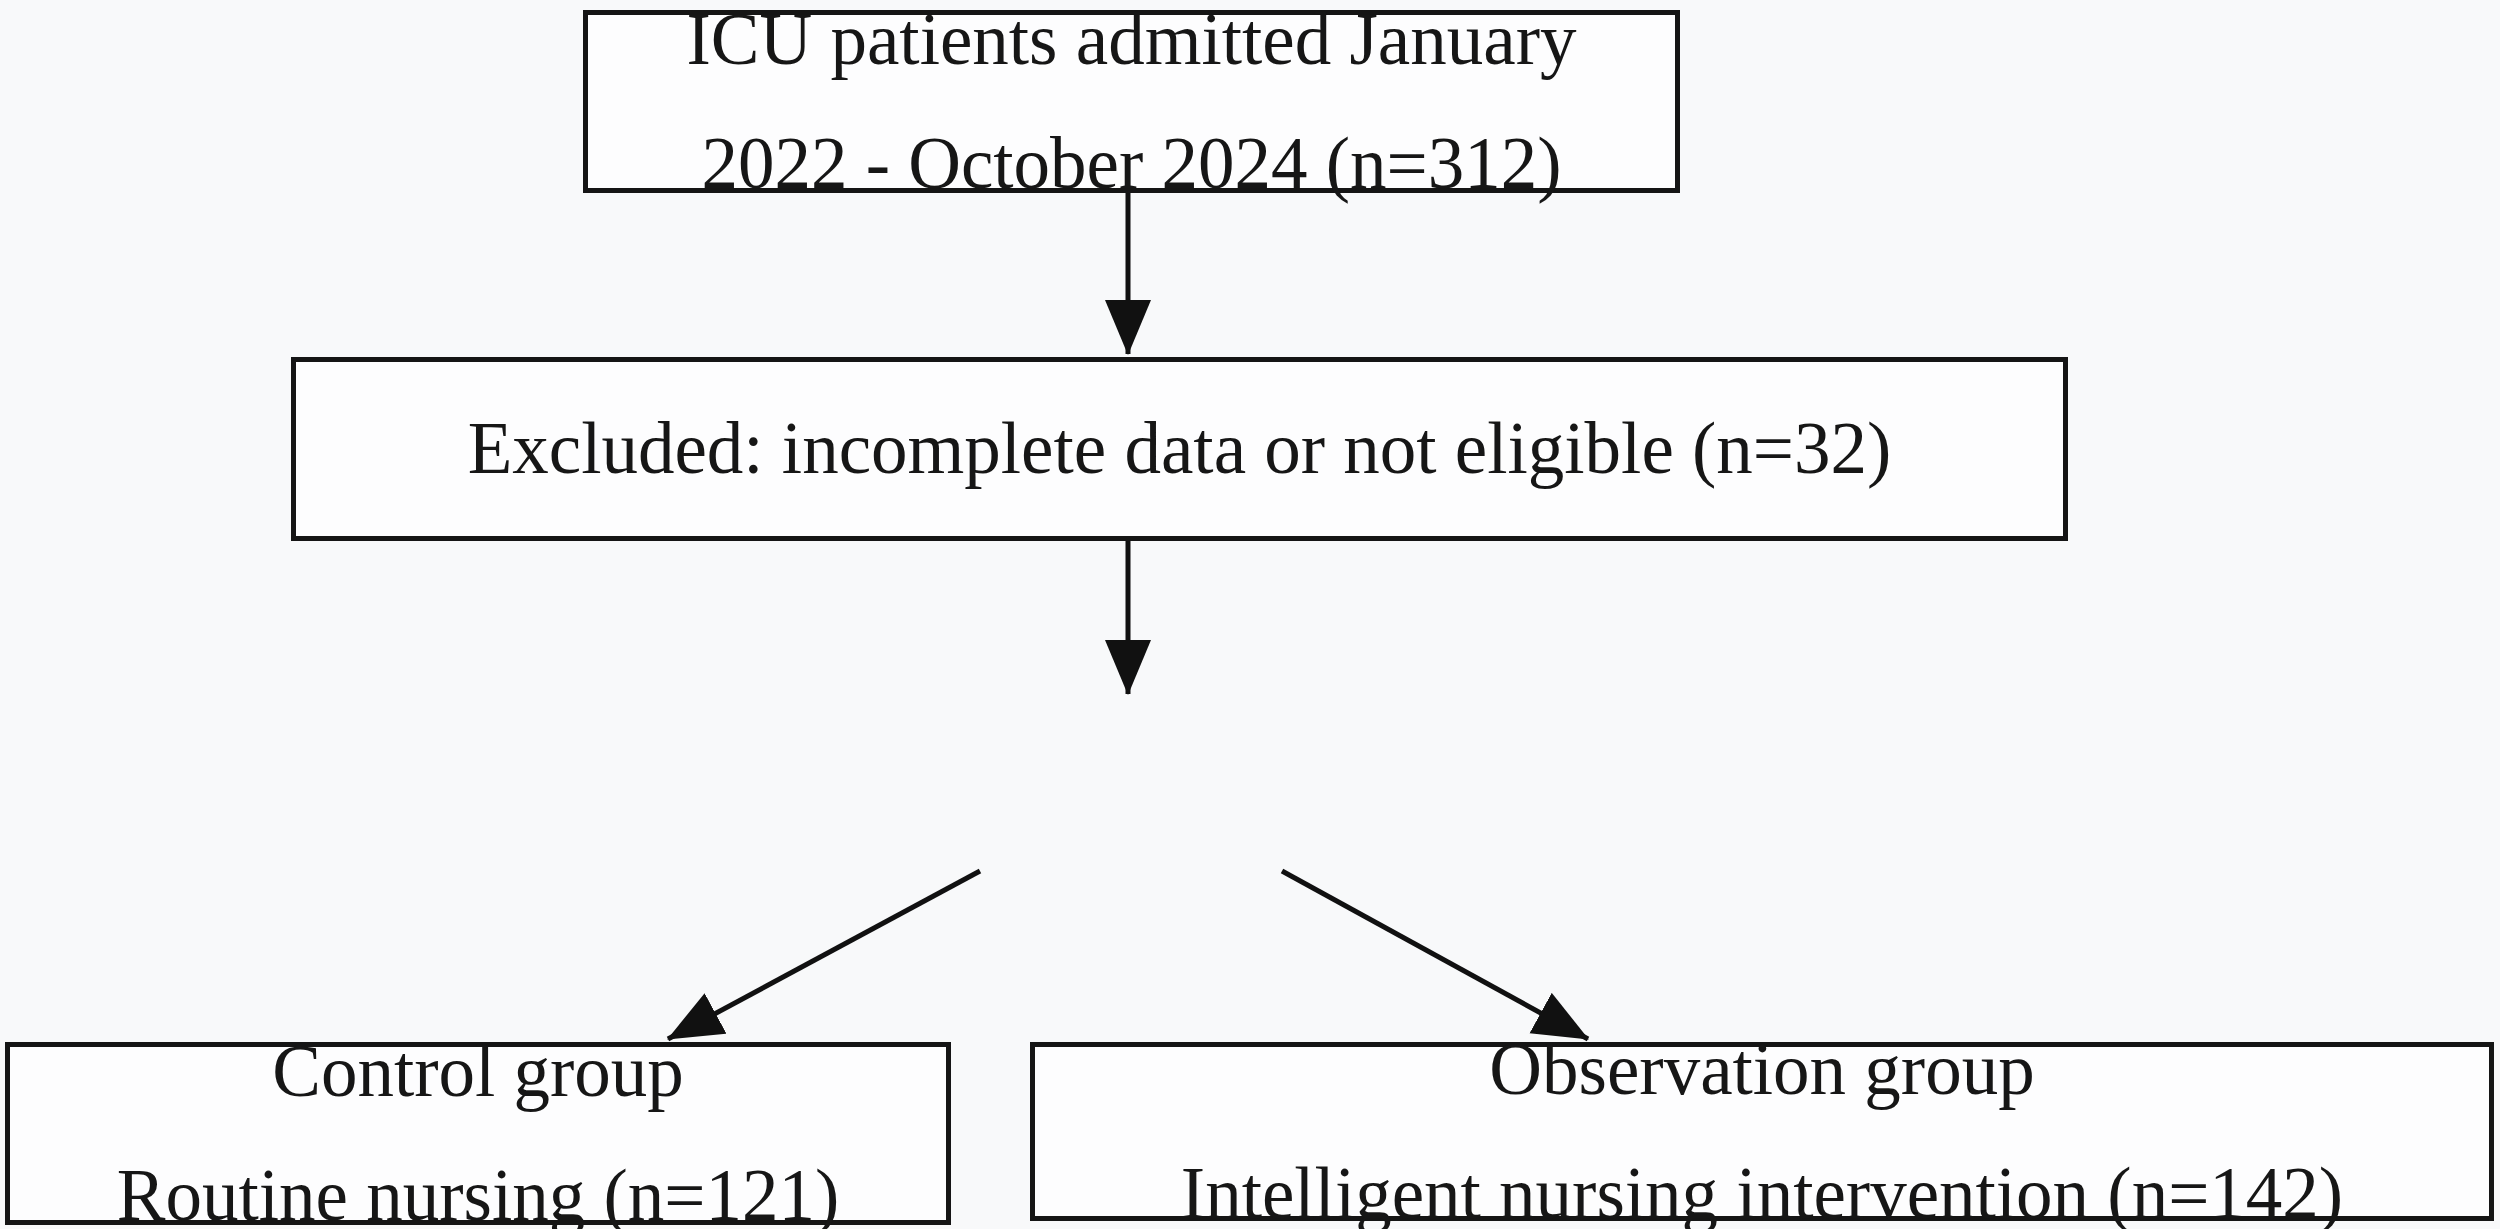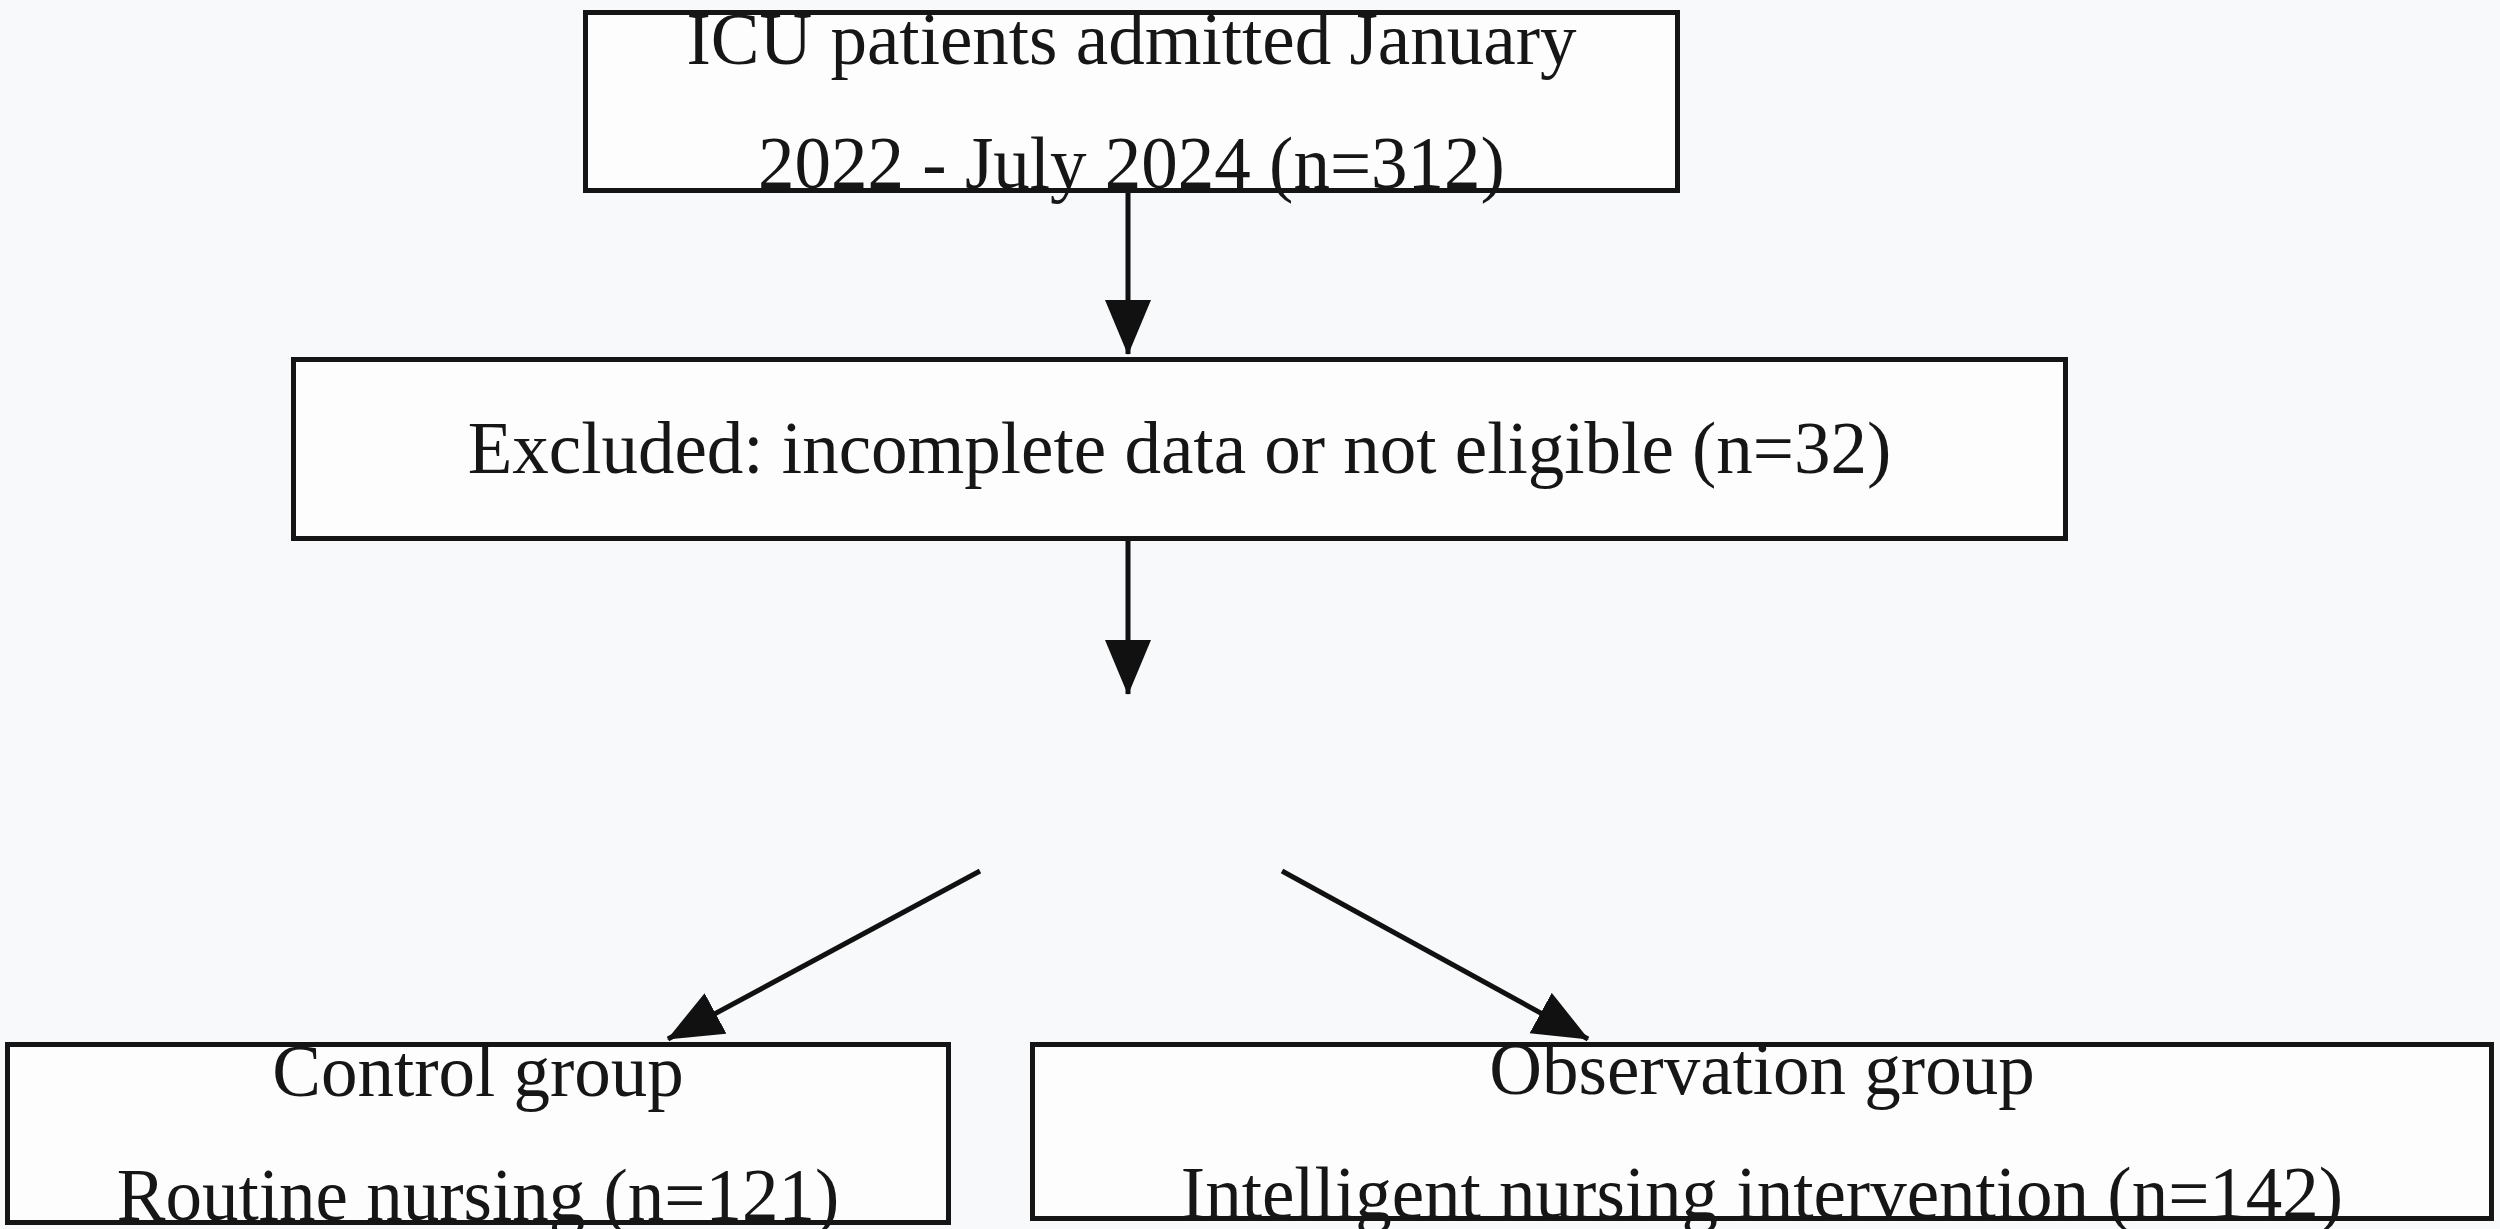--- a/index.html
+++ b/index.html
@@ -57,21 +57,21 @@
       </marker>
     </defs>
     <line x1="1128" y1="190" x2="1128" y2="354" stroke="#111111" stroke-width="5" marker-end="url(#ah)"></line>
     <line x1="1128" y1="539" x2="1128" y2="694" stroke="#111111" stroke-width="5" marker-end="url(#ah)"></line>
     <line x1="980" y1="871" x2="668" y2="1039" stroke="#111111" stroke-width="5" marker-end="url(#ah)"></line>
     <line x1="1282" y1="871" x2="1588" y2="1039" stroke="#111111" stroke-width="5" marker-end="url(#ah)"></line>
   </svg>
 
   <div class="node" id="node-admitted">
     <span class="line">ICU patients admitted January</span>
-    <span class="line">2022 - July 2024 (n=312)</span>
+    <span class="line">2022 - October 2024 (n=312)</span>
   </div>
 
   <div class="node" id="node-excluded">
     <span class="line">Excluded: incomplete data or not eligible (n=32)</span>
   </div>
 
 
   <div class="node" id="node-control">
     <span class="line">Control group</span>
     <span class="line">Routine nursing (n=121)</span>

